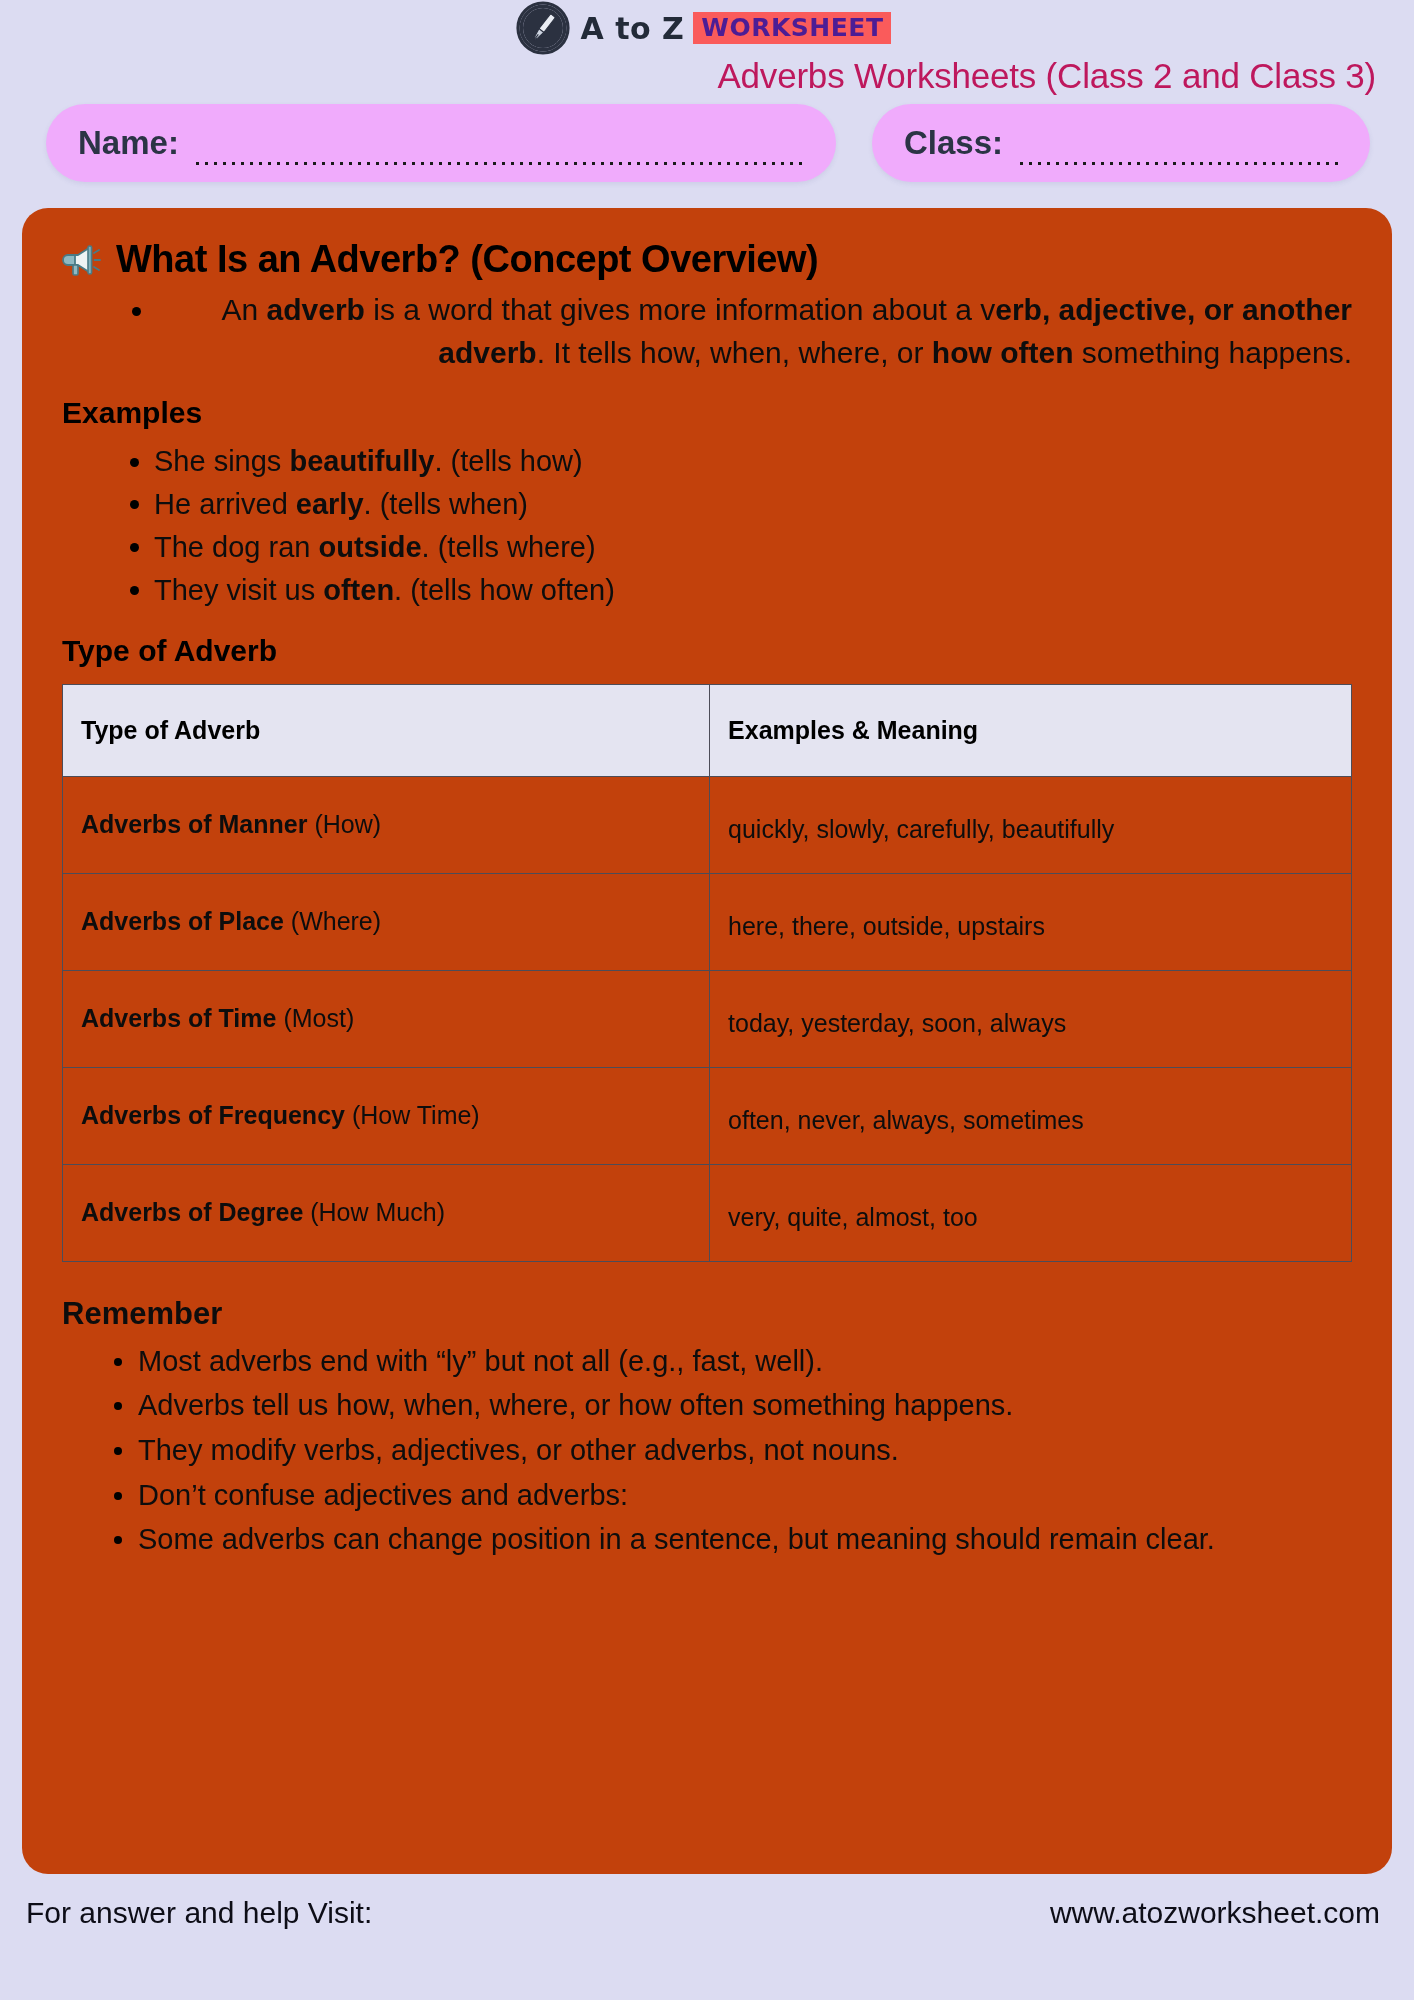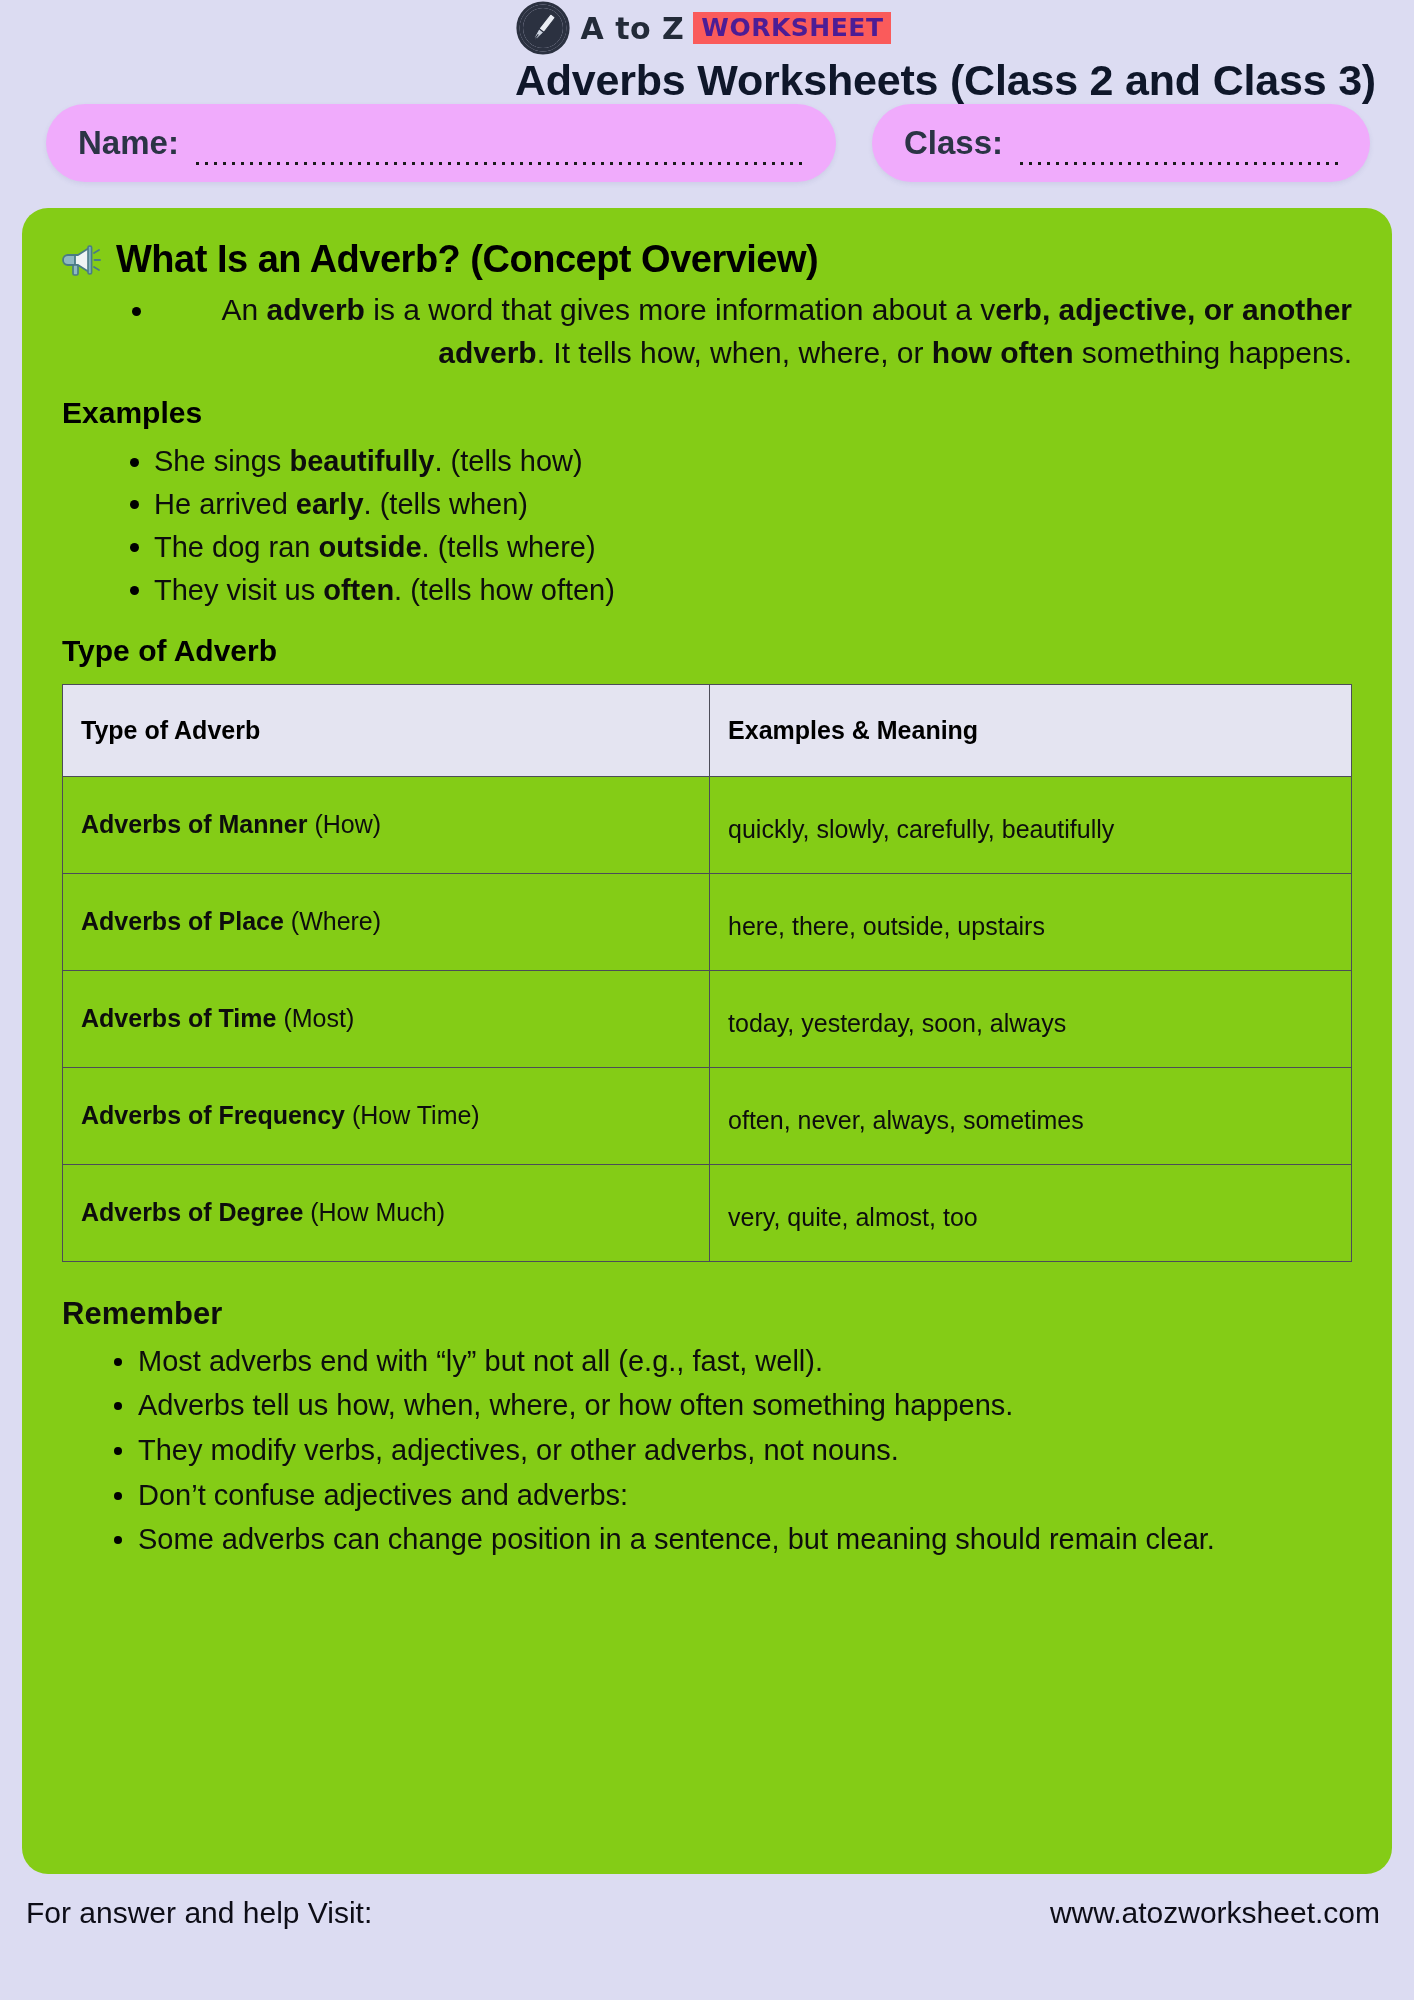--- a/index.html
+++ b/index.html
@@ -34,23 +34,23 @@
   .brand-chip {
     background:#fa5b5b;
     color:#4c1d95;
     padding:3px 8px 4px;
     font-size:25px;
     letter-spacing:.5px;
     line-height:1;
   }
   .header-title {
     margin-left:auto;
-    font-size:43px;
-    font-weight:bold;
-    color:#0f172a;
+    font-size:35px;
+    font-weight:normal;
+    color:#be185d;
     letter-spacing:-.2px;
     white-space:nowrap;
   }
 
   
   .fields {
     display:flex;
     gap:36px;
     padding:0 44px 0 46px;
     margin-top:-4px;
@@ -79,21 +79,21 @@
     align-self:flex-end;
     margin-bottom:14px;
     background-image:radial-gradient(circle, #1a1a1a 1.6px, rgba(0,0,0,0) 1.8px);
     background-size:9px 9px;
     background-position:0 bottom;
     background-repeat:repeat-x;
   }
 
   
   .card {
-    background:#84cc16;
+    background:#c2410c;
     border-radius:26px;
     margin:26px 22px 0 22px;
     padding:30px 40px 34px 40px;
     height:1666px;
   }
 
   .section-head {
     display:flex;
     align-items:center;
     gap:14px;

